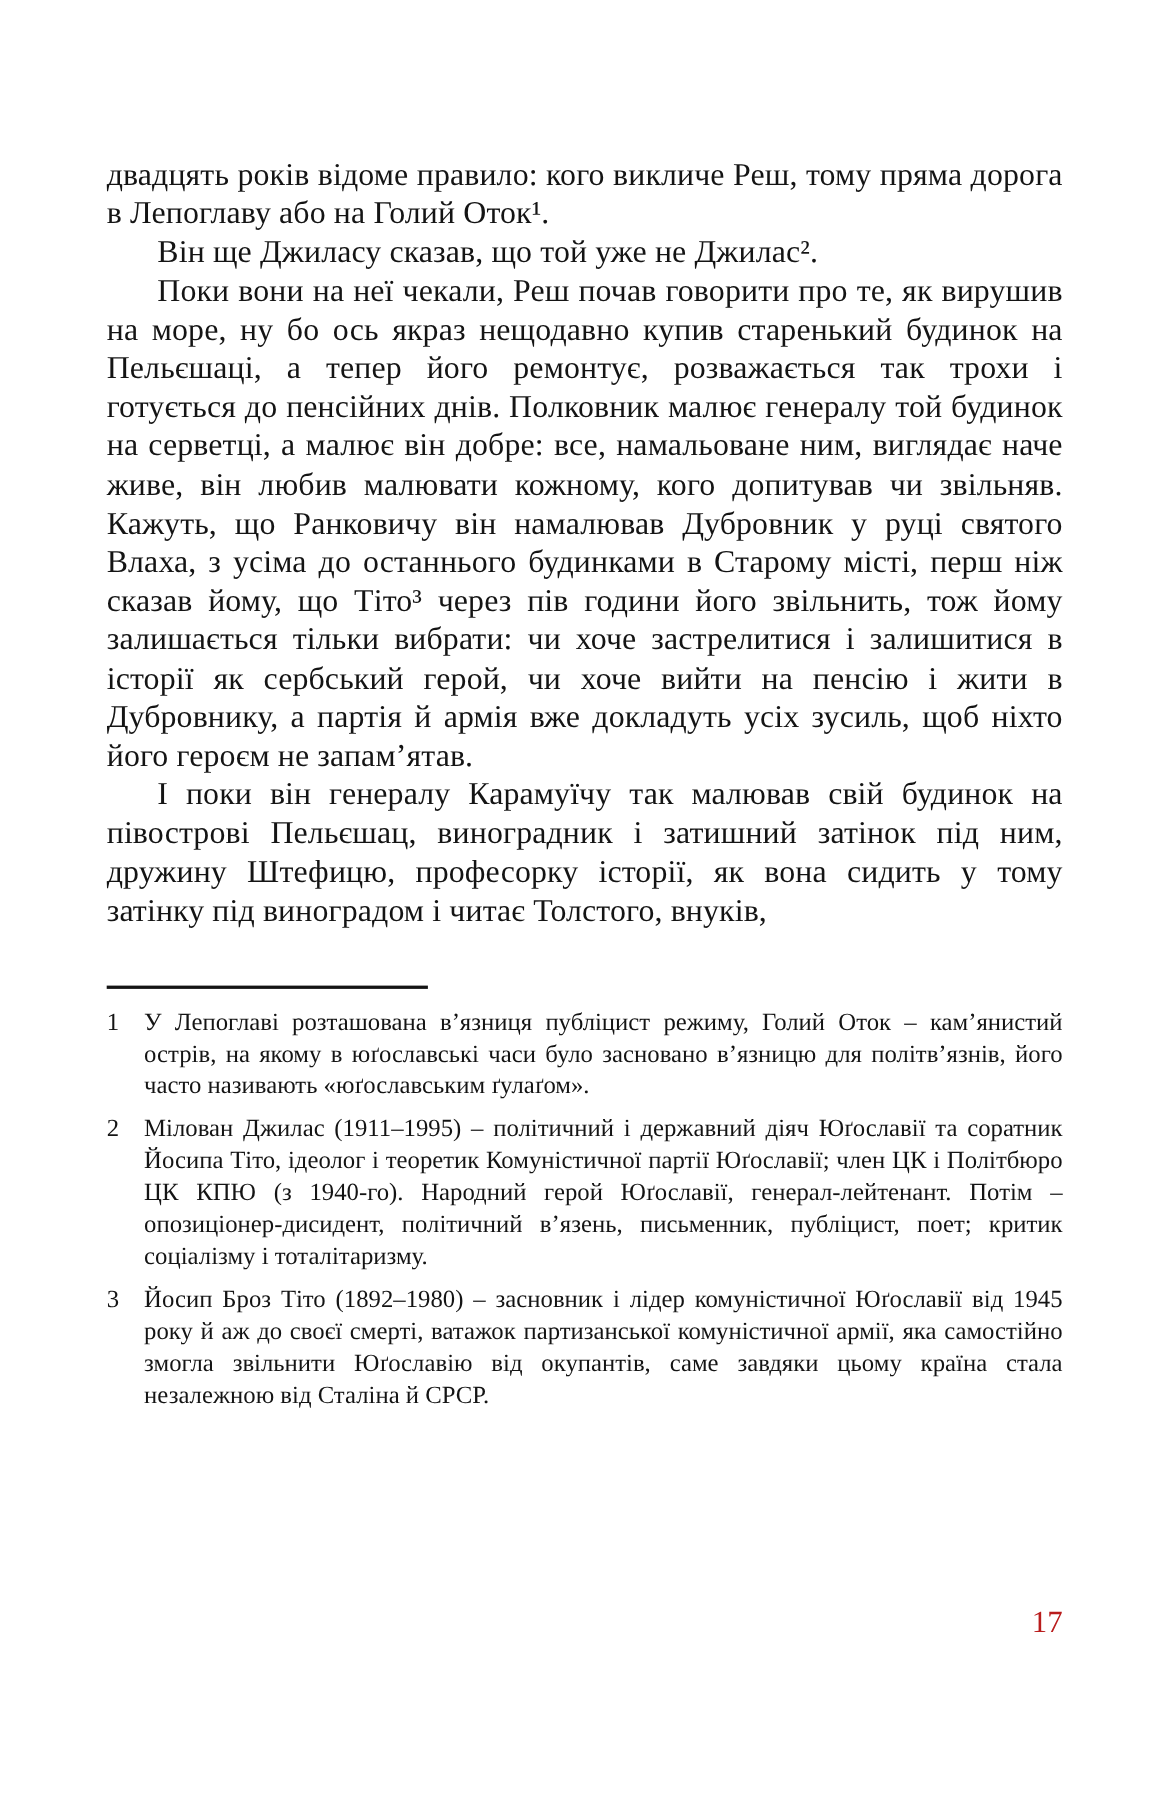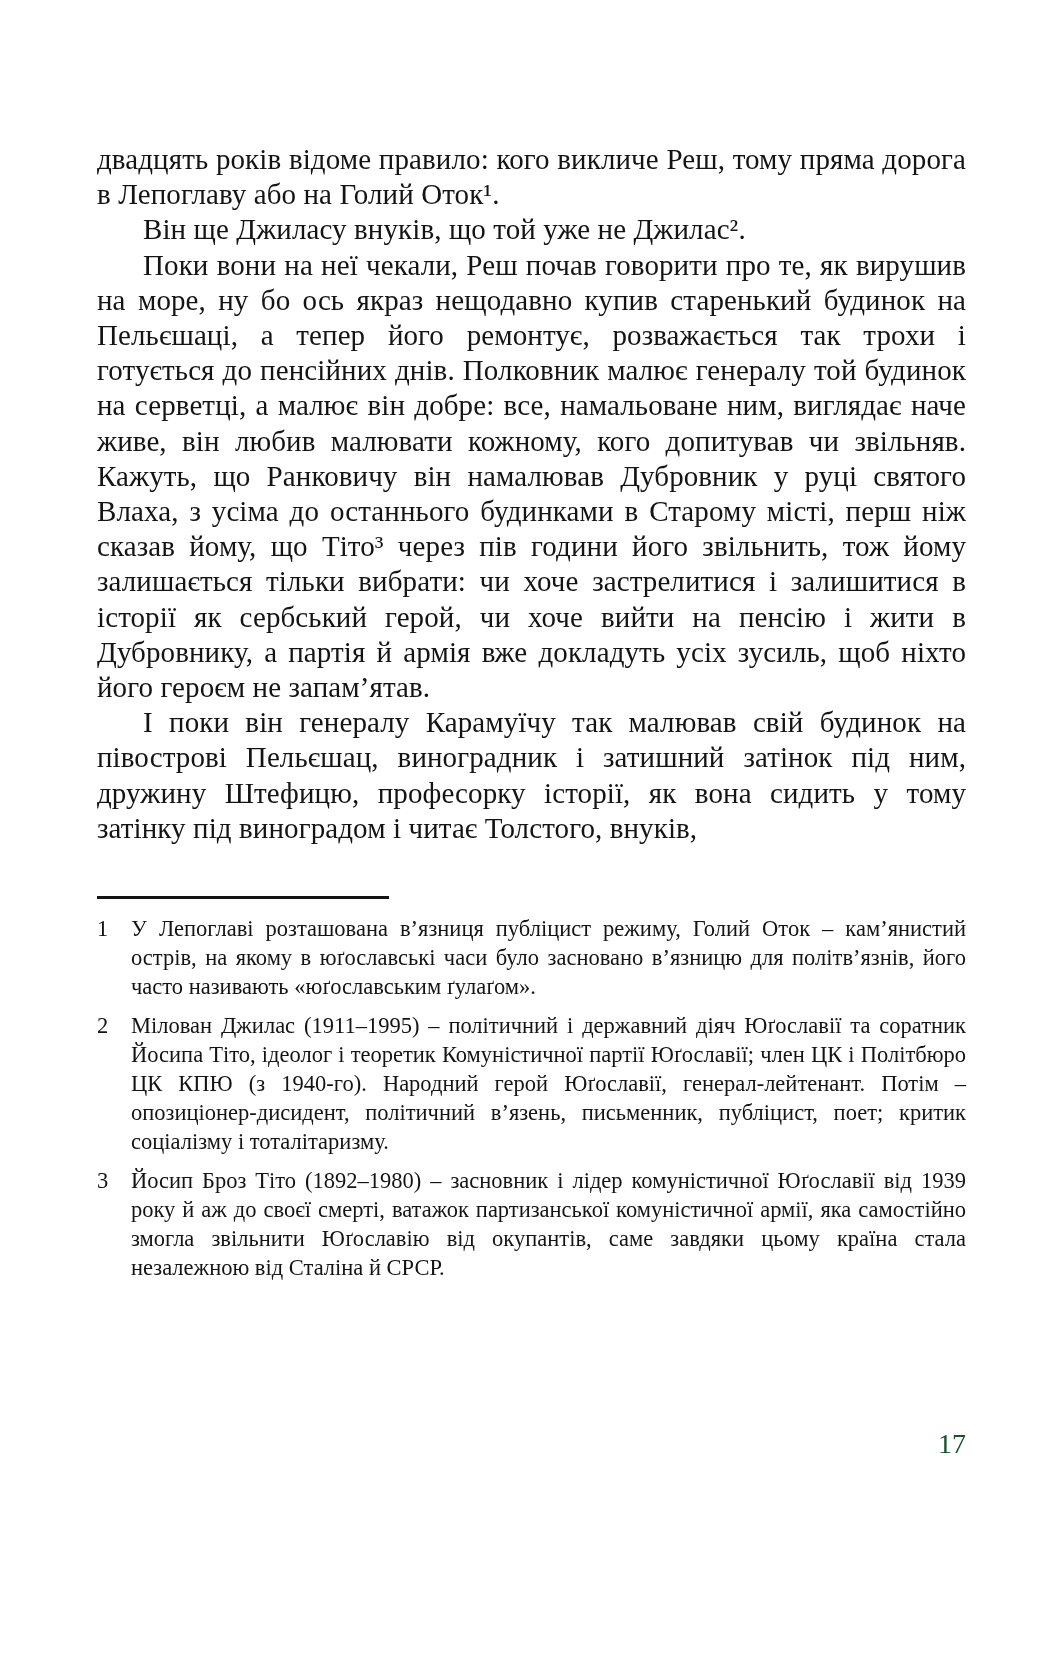--- a/index.html
+++ b/index.html
@@ -53,46 +53,46 @@
     padding-left: 34px;
   }
   .fn-marker {
     display: inline-block;
     width: 34px;
     margin-left: -34px;
   }
   .page-number {
     position: absolute;
     right: 97px;
-    top: 1428px;
+    top: 1460px;
     font-size: 28px;
-    color: #14532d;
+    color: #b91c1c;
   }
 </style>
 </head>
 <body>
 
 <div class="page">
 
   <div class="body-text">
     <p class="para no-indent">двадцять років відоме правило: кого викличе Реш, тому пряма дорога в Лепоглаву або на Голий Оток¹.</p>
-    <p class="para indented">Він ще Джиласу внуків, що той уже не Джилас².</p>
+    <p class="para indented">Він ще Джиласу сказав, що той уже не Джилас².</p>
     <p class="para indented">Поки вони на неї чекали, Реш почав говорити про те, як вирушив на море, ну бо ось якраз нещодавно купив старенький будинок на Пельєшаці, а тепер його ремонтує, розважається так трохи і готується до пенсійних днів. Полковник малює генералу той будинок на серветці, а малює він добре: все, намальоване ним, виглядає наче живе, він любив малювати кожному, кого допитував чи звільняв. Кажуть, що Ранковичу він намалював Дубровник у руці святого Влаха, з усіма до останнього будинками в Старому місті, перш ніж сказав йому, що Тіто³ через пів години його звільнить, тож йому залишається тільки вибрати: чи хоче застрелитися і залишитися в історії як сербський герой, чи хоче вийти на пенсію і жити в Дубровнику, а партія й армія вже докладуть усіх зусиль, щоб ніхто його героєм не запам’ятав.</p>
     <p class="para indented">І поки він генералу Карамуїчу так малював свій будинок на півострові Пельєшац, виноградник і затишний затінок під ним, дружину Штефицю, професорку історії, як вона сидить у тому затінку під виноградом і читає Толстого, внуків,</p>
   </div>
 
   <div class="footnote-sep"></div>
 
   <div class="footnotes">
     <p class="footnote">
       <span class="fn-marker">1</span><span>У Лепоглаві розташована в’язниця публіцист режиму, Голий Оток – кам’янистий острів, на якому в юґославські часи було засновано в’язницю для політв’язнів, його часто називають «юґославським ґулаґом».</span>
     </p>
     <p class="footnote">
       <span class="fn-marker">2</span><span>Мілован Джилас (1911–1995) – політичний і державний діяч Юґославії та соратник Йосипа Тіто, ідеолог і теоретик Комуністичної партії Юґославії; член ЦК і Політбюро ЦК КПЮ (з 1940-го). Народний герой Юґославії, генерал-лейтенант. Потім – опозиціонер-дисидент, політичний в’язень, письменник, публіцист, поет; критик соціалізму і тоталітаризму.</span>
     </p>
     <p class="footnote">
-      <span class="fn-marker">3</span><span>Йосип Броз Тіто (1892–1980) – засновник і лідер комуністичної Юґославії від 1939 року й аж до своєї смерті, ватажок партизанської комуністичної армії, яка самостійно змогла звільнити Юґославію від окупантів, саме завдяки цьому країна стала незалежною від Сталіна й СРСР.</span>
+      <span class="fn-marker">3</span><span>Йосип Броз Тіто (1892–1980) – засновник і лідер комуністичної Юґославії від 1945 року й аж до своєї смерті, ватажок партизанської комуністичної армії, яка самостійно змогла звільнити Юґославію від окупантів, саме завдяки цьому країна стала незалежною від Сталіна й СРСР.</span>
     </p>
   </div>
 
 </div>
 
 <div class="page-number">17</div>
 
 </body></html>

